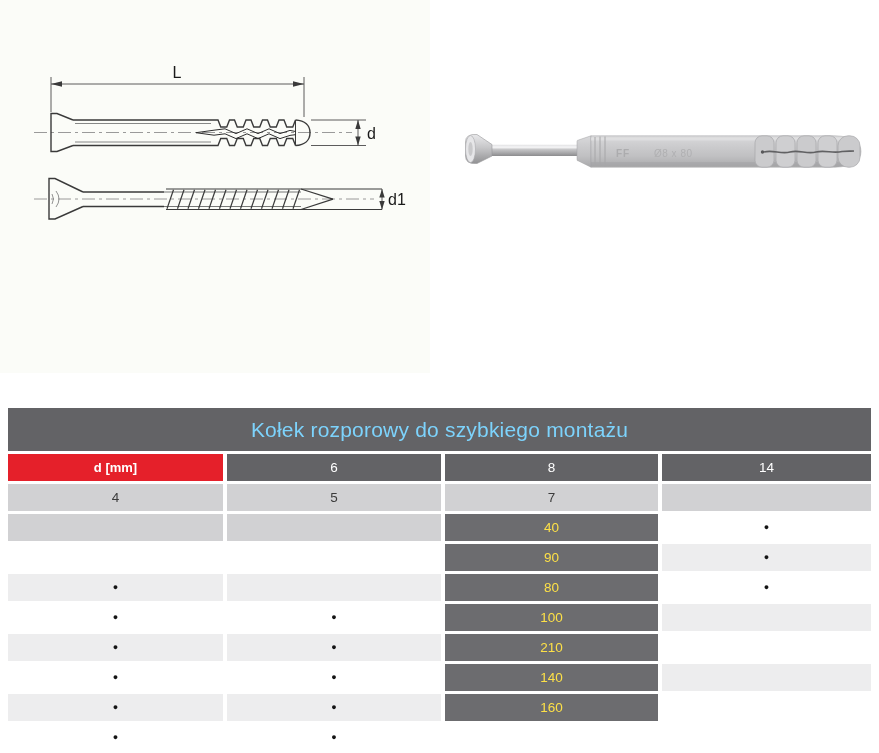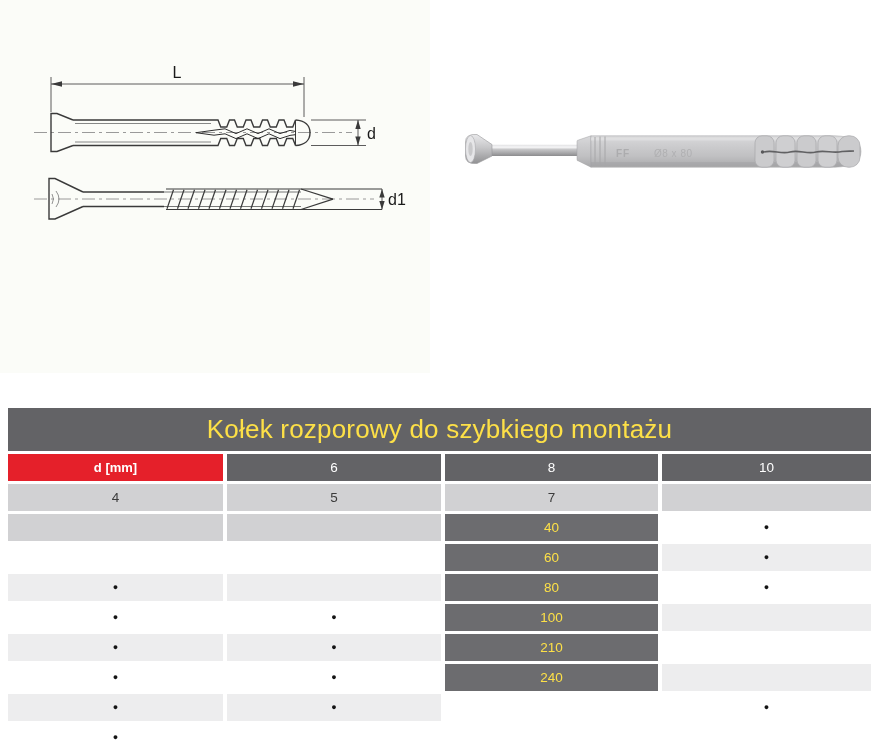--- a/index.html
+++ b/index.html
@@ -8,21 +8,21 @@
 
   
   .drawing-panel{position:absolute;left:0;top:0;width:430px;height:373px;background:#fbfcf8;}
   .drawing-panel svg{display:block;}
 
   
   .photo-panel{position:absolute;left:440px;top:80px;width:435px;height:160px;}
 
   
   .spec-table{position:absolute;left:8px;top:408px;width:863px;}
-  .t-title{height:43px;background:var(--title-bg,#636366);color:#fde047;display:flex;align-items:center;justify-content:center;font-size:26px;letter-spacing:.2px;margin-bottom:3px;}
+  .t-title{height:43px;background:var(--title-bg,#636366);color:#7dd3fc;display:flex;align-items:center;justify-content:center;font-size:21px;letter-spacing:.2px;margin-bottom:3px;}
   .t-grid{display:grid;grid-template-columns:215px 214px 213px 209px;column-gap:4px;row-gap:3px;}
   .cell{height:27px;display:flex;align-items:center;justify-content:center;font-size:13.5px;}
   .c-red{background:var(--red,#e5202a);color:#fff;font-weight:bold;font-size:13px;}
   .c-dark{background:var(--dark-cell,#636366);color:#fff;}
   .c-mid{background:var(--mid-cell,#d1d1d3);color:#3b3b3b;}
   .c-lab{background:var(--row-label,#6c6c6f);color:#fde047;}
   .c-a{background:#ffffff;}
   .c-b{background:var(--alt-row,#ededee);}
   .dot{font-size:9px;color:var(--dot,#141414);line-height:1;}
 </style>
@@ -191,59 +191,60 @@
     </svg>
   </div>
 
   <div class="spec-table">
     <div class="t-title">Kołek rozporowy do szybkiego montażu</div>
     <div class="t-grid">
 
       <div class="cell c-red">d [mm]</div>
       <div class="cell c-dark">6</div>
       <div class="cell c-dark">8</div>
-      <div class="cell c-dark">10</div>
+      <div class="cell c-dark">14</div>
 
       <div class="cell c-mid">4</div>
       <div class="cell c-mid">5</div>
       <div class="cell c-mid">7</div>
 
       <div class="cell c-mid"></div>
       <div class="cell c-mid"></div>
       <div class="cell c-mid"></div>
 
       <div class="cell c-lab">40</div>
       <div class="cell c-a dot">●</div>
       <div class="cell c-a dot"></div>
       <div class="cell c-a dot"></div>
 
-      <div class="cell c-lab">60</div>
+      <div class="cell c-lab">90</div>
       <div class="cell c-b dot">●</div>
       <div class="cell c-b dot">●</div>
       <div class="cell c-b dot"></div>
 
       <div class="cell c-lab">80</div>
       <div class="cell c-a dot">●</div>
       <div class="cell c-a dot">●</div>
       <div class="cell c-a dot">●</div>
 
       <div class="cell c-lab">100</div>
       <div class="cell c-b dot"></div>
       <div class="cell c-b dot">●</div>
       <div class="cell c-b dot">●</div>
 
       <div class="cell c-lab">210</div>
       <div class="cell c-a dot"></div>
       <div class="cell c-a dot">●</div>
       <div class="cell c-a dot">●</div>
 
-      <div class="cell c-lab">240</div>
+      <div class="cell c-lab">140</div>
       <div class="cell c-b dot"></div>
       <div class="cell c-b dot">●</div>
       <div class="cell c-b dot">●</div>
 
+      <div class="cell c-lab">160</div>
       <div class="cell c-a dot"></div>
       <div class="cell c-a dot">●</div>
       <div class="cell c-a dot">●</div>
 
     </div>
   </div>
 </div>
 
 </body></html>

